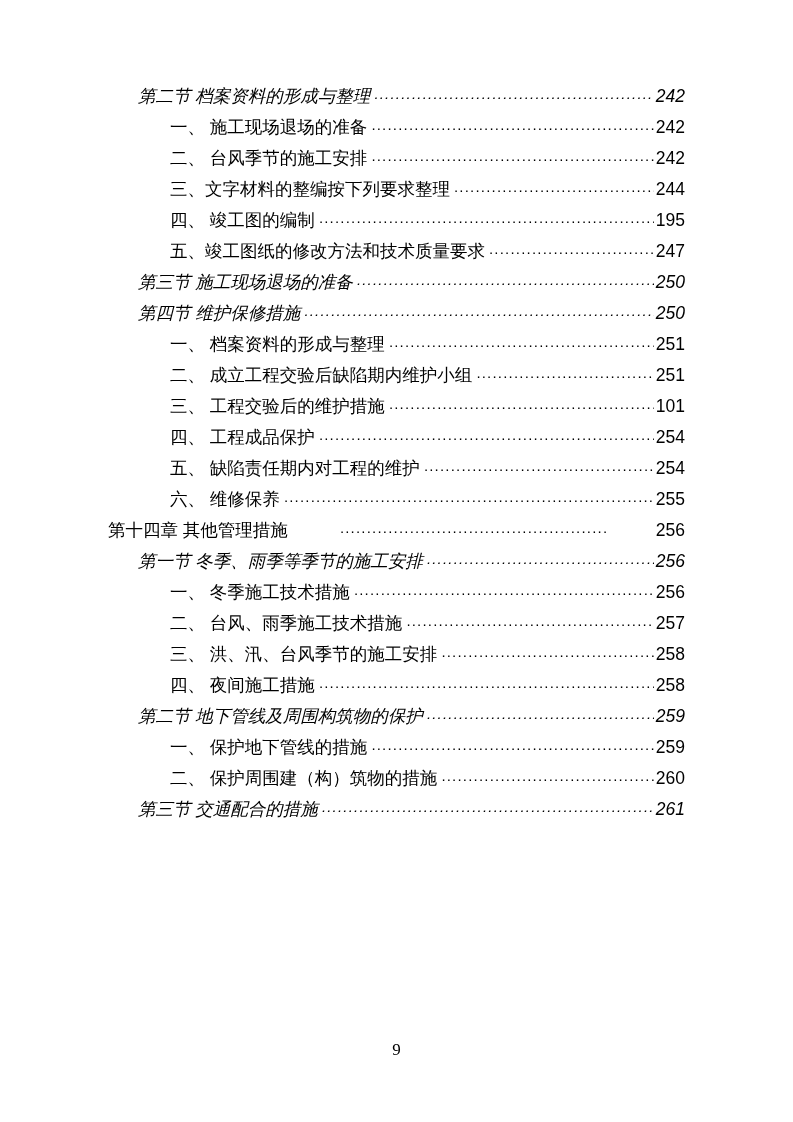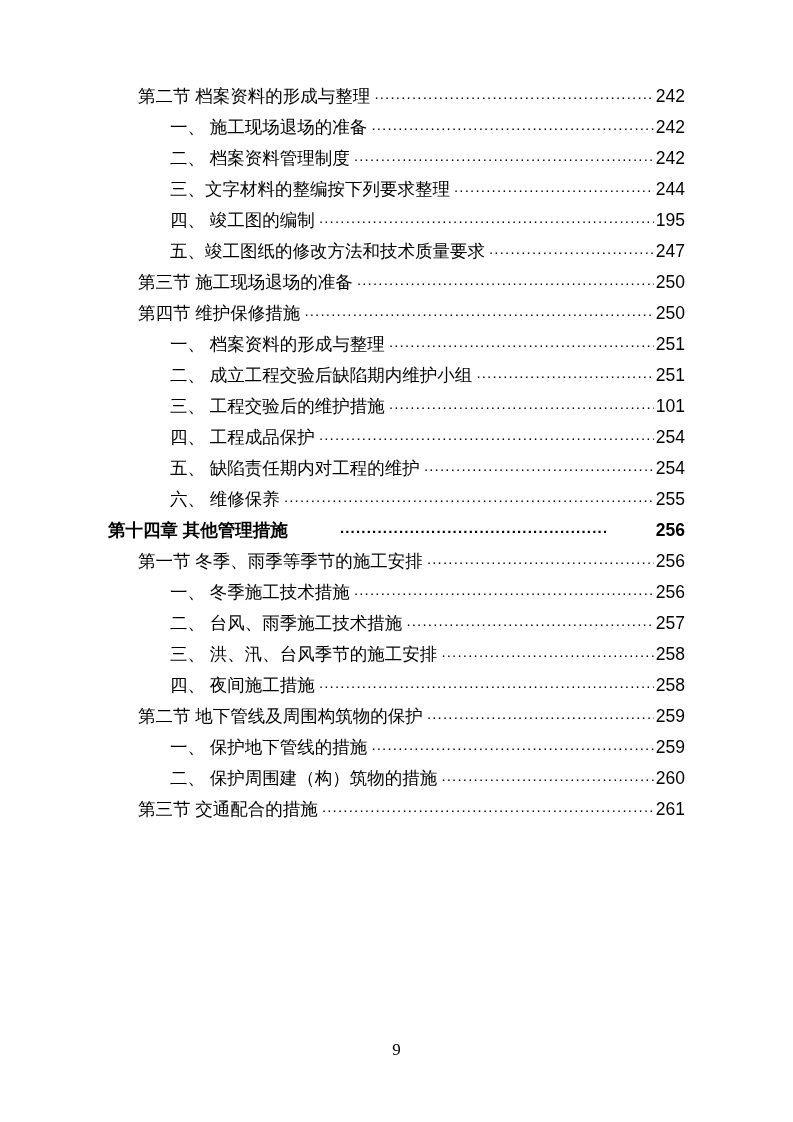--- a/index.html
+++ b/index.html
@@ -46,25 +46,26 @@
     font-size: 15px;
     letter-spacing: 1.2px;
     color: #000;
   }
   .toc-entry .page-num {
     flex: 0 0 auto;
   }
   
   .lvl-chapter {
     padding-left: 0;
-    font-weight: bold;
+    font-weight: normal;
     gap: 48px;
   }
   .lvl-section {
     padding-left: 30px;
+    font-style: italic;
   }
   .lvl-sub {
     padding-left: 62px;
   }
   .footer {
     position: absolute;
     left: 0;
     right: 0;
     bottom: 62px;
     text-align: center;
@@ -81,21 +82,21 @@
         <span class="label">第二节  档案资料的形成与整理</span>
         <span class="dots">...............................................................................................</span>
         <span class="page-num">242</span>
       </li>
       <li class="toc-entry lvl-sub">
         <span class="label">一、 施工现场退场的准备</span>
         <span class="dots">...............................................................................................</span>
         <span class="page-num">242</span>
       </li>
       <li class="toc-entry lvl-sub">
-        <span class="label">二、 档案资料管理制度</span>
+        <span class="label">二、 台风季节的施工安排</span>
         <span class="dots">...............................................................................................</span>
         <span class="page-num">242</span>
       </li>
       <li class="toc-entry lvl-sub">
         <span class="label">三、文字材料的整编按下列要求整理</span>
         <span class="dots">...............................................................................................</span>
         <span class="page-num">244</span>
       </li>
       <li class="toc-entry lvl-sub">
         <span class="label">四、 竣工图的编制</span>

